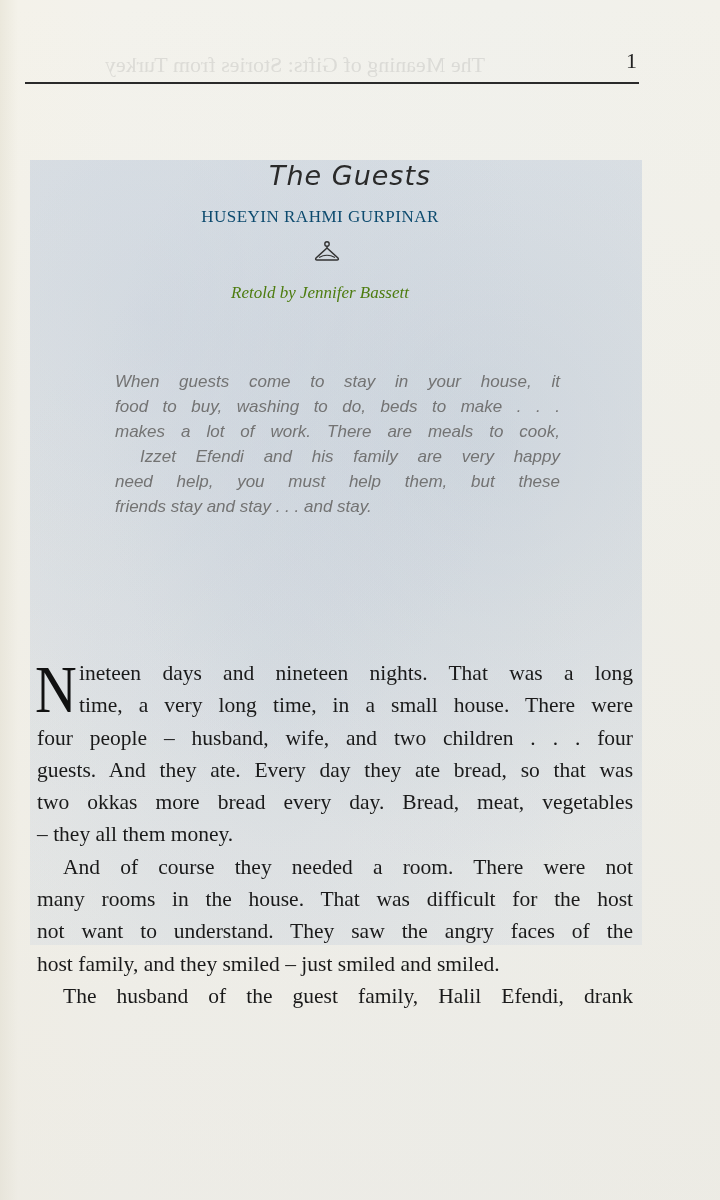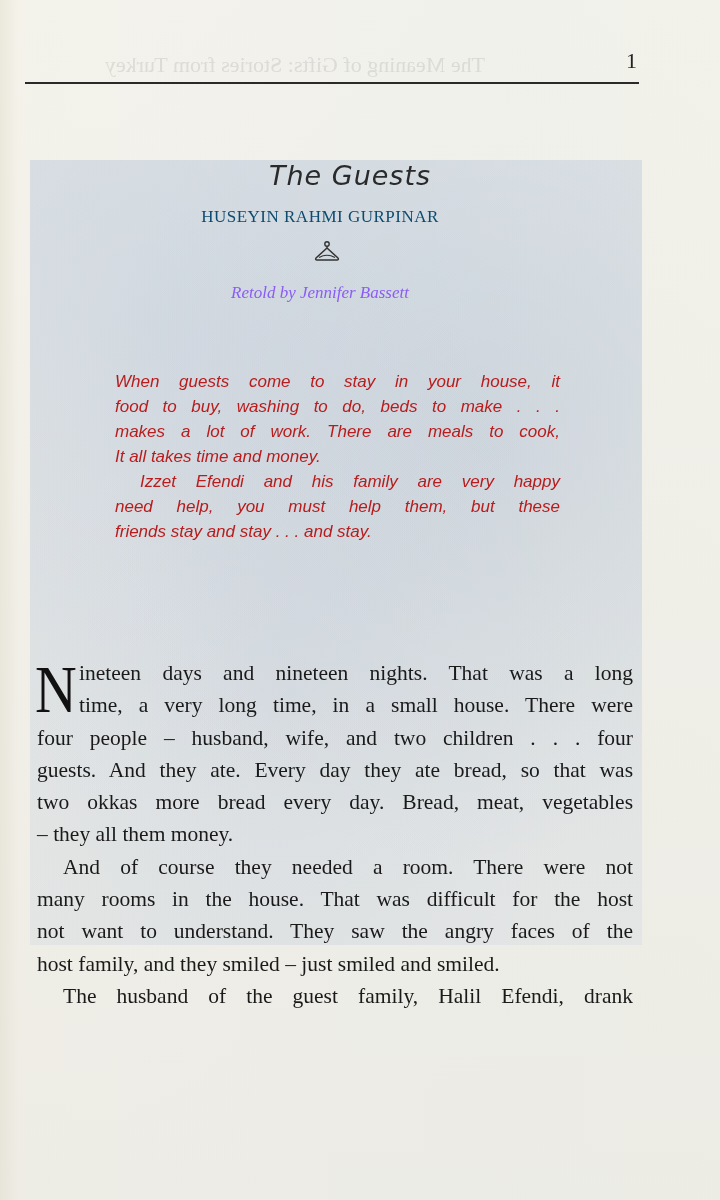--- a/index.html
+++ b/index.html
@@ -97,32 +97,32 @@
     height: 24px;
   }
   .retold {
     position: absolute;
     left: 0;
     width: 640px;
     top: 283px;
     text-align: center;
     font-style: italic;
     font-size: 17px;
-    color: #8b5cf6;
+    color: #4d7c0f;
   }
   .intro {
     position: absolute;
     left: 115px;
     top: 369px;
     width: 445px;
     font-family: "Liberation Sans", sans-serif;
     font-style: italic;
     font-size: 17px;
     line-height: 25px;
-    color: #b91c1c;
+    color: #737373;
   }
   .intro p {
     margin: 0;
     text-align: justify;
     text-align-last: left;
   }
   .body-text {
     position: absolute;
     left: 37px;
     top: 657px;
@@ -180,21 +180,20 @@
   </svg>
 </div>
 
 <div class="retold">Retold by Jennifer Bassett</div>
 
 <div class="intro">
   <p>
     <span class="line">When guests come to stay in your house, it</span>
     <span class="line">food to buy, washing to do, beds to make . . .</span>
     <span class="line">makes a lot of work. There are meals to cook,</span>
-    <span class="line last">It all takes time and money.</span>
   </p>
   <p>
     <span class="line" style="padding-left:25px;">Izzet Efendi and his family are very happy</span>
     <span class="line">need help, you must help them, but these</span>
     <span class="line last">friends stay and stay . . . and stay.</span>
   </p>
 </div>
 
 <div class="body-text">
   <p>

